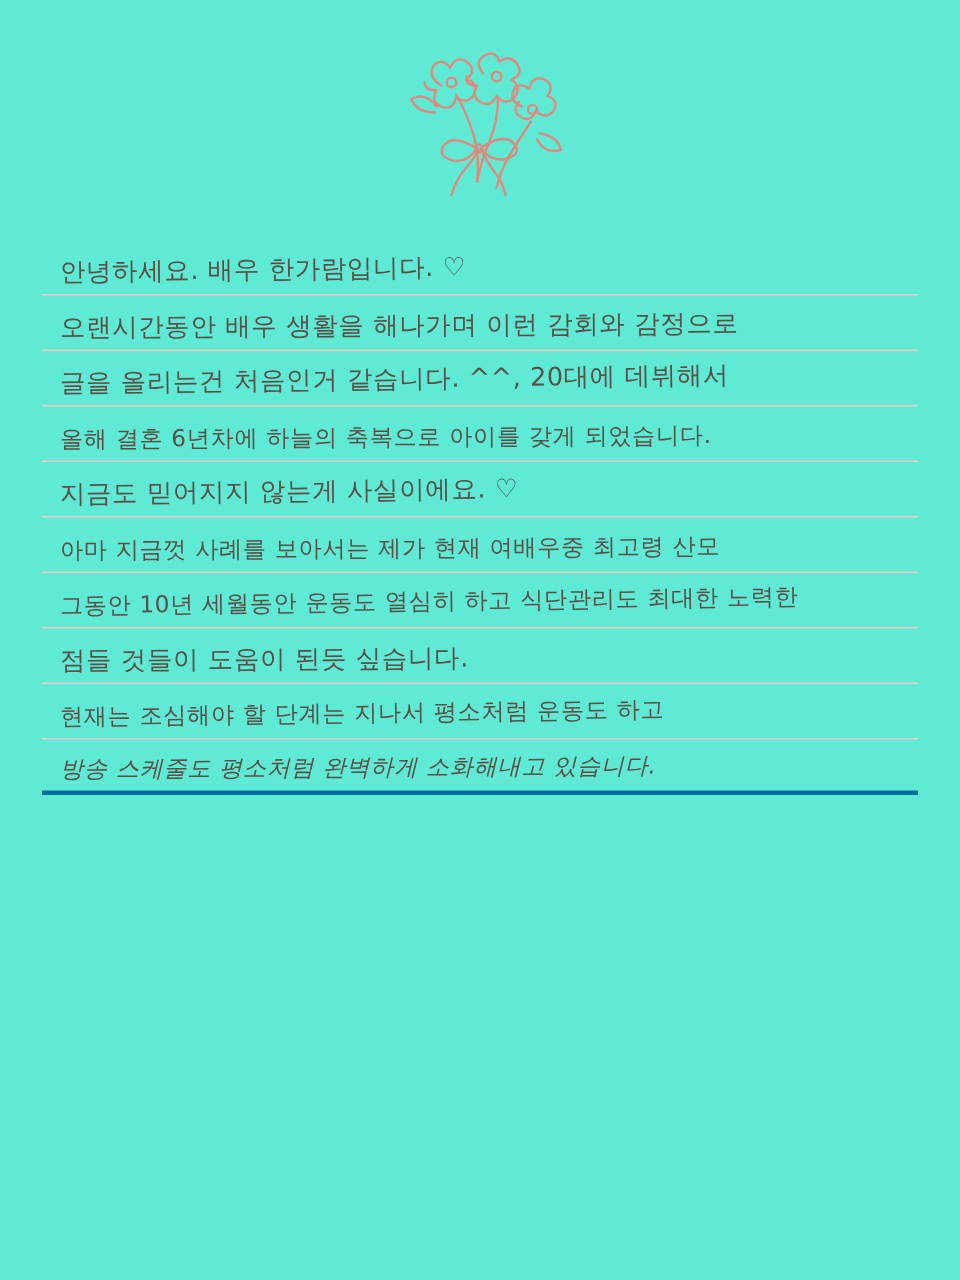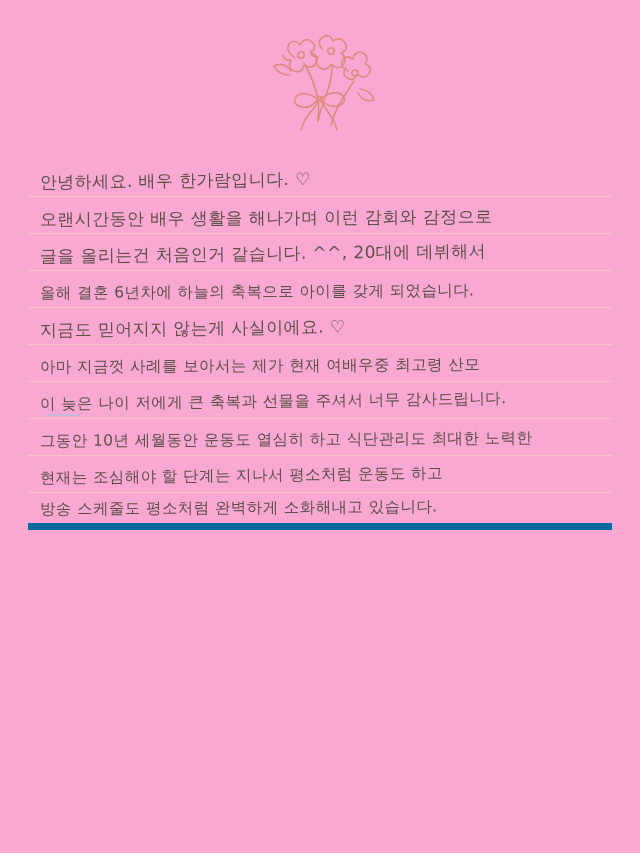--- a/index.html
+++ b/index.html
@@ -10,21 +10,21 @@
   body {
     width: 640px;
     height: 853px;
     font-family: "Liberation Sans", sans-serif;
     overflow: hidden;
   }
   .page {
     position: relative;
     width: 640px;
     height: 853px;
-    background: #f9a8d4;
+    background: #5eead4;
     box-sizing: border-box;
   }
 
   
   .flower-wrap {
     position: absolute;
     top: 24px;
     left: 0;
     width: 640px;
     height: 120px;
@@ -45,21 +45,22 @@
     width: 584px;
     height: 660px;
   }
   .line {
     position: relative;
     height: 37px;
     border-bottom: 1px solid #f0c9c4;
     box-sizing: border-box;
   }
   .line:last-child {
-    border-bottom: 7px solid #0369a1;
+    border-bottom: 3px solid #0369a1;
+    font-style: italic;
   }
   .line .text {
     position: absolute;
     left: 12px;
     bottom: 3px;
     right: 4px;
     font-family: "DejaVu Sans", sans-serif;
     font-size: 17px;
     line-height: 22px;
     color: #5c4f46;
@@ -129,25 +130,24 @@
     <div class="line">
       <span class="text small">올해 결혼 6년차에 하늘의 축복으로 아이를 갖게 되었습니다.</span>
     </div>
     <div class="line">
       <span class="text">지금도 믿어지지 않는게 사실이에요. ♡</span>
     </div>
     <div class="line">
       <span class="text small">아마 지금껏 사례를 보아서는 제가 현재 여배우중 최고령 산모</span>
     </div>
     <div class="line">
-      <span class="text small">이 늦은 나이 저에게 큰 축복과 선물을 주셔서 너무 감사드립니다.</span>
-      <span class="mark" style="left:18px; bottom:2px; width:34px;"></span>
+      <span class="text small">그동안 10년 세월동안 운동도 열심히 하고 식단관리도 최대한 노력한</span>
     </div>
     <div class="line">
-      <span class="text small">그동안 10년 세월동안 운동도 열심히 하고 식단관리도 최대한 노력한</span>
+      <span class="text">점들 것들이 도움이 된듯 싶습니다.</span>
     </div>
     <div class="line">
       <span class="text small">현재는 조심해야 할 단계는 지나서 평소처럼 운동도 하고</span>
     </div>
     <div class="line">
       <span class="text small">방송 스케줄도 평소처럼 완벽하게 소화해내고 있습니다.</span>
     </div>
   </div>
 
 </div>

